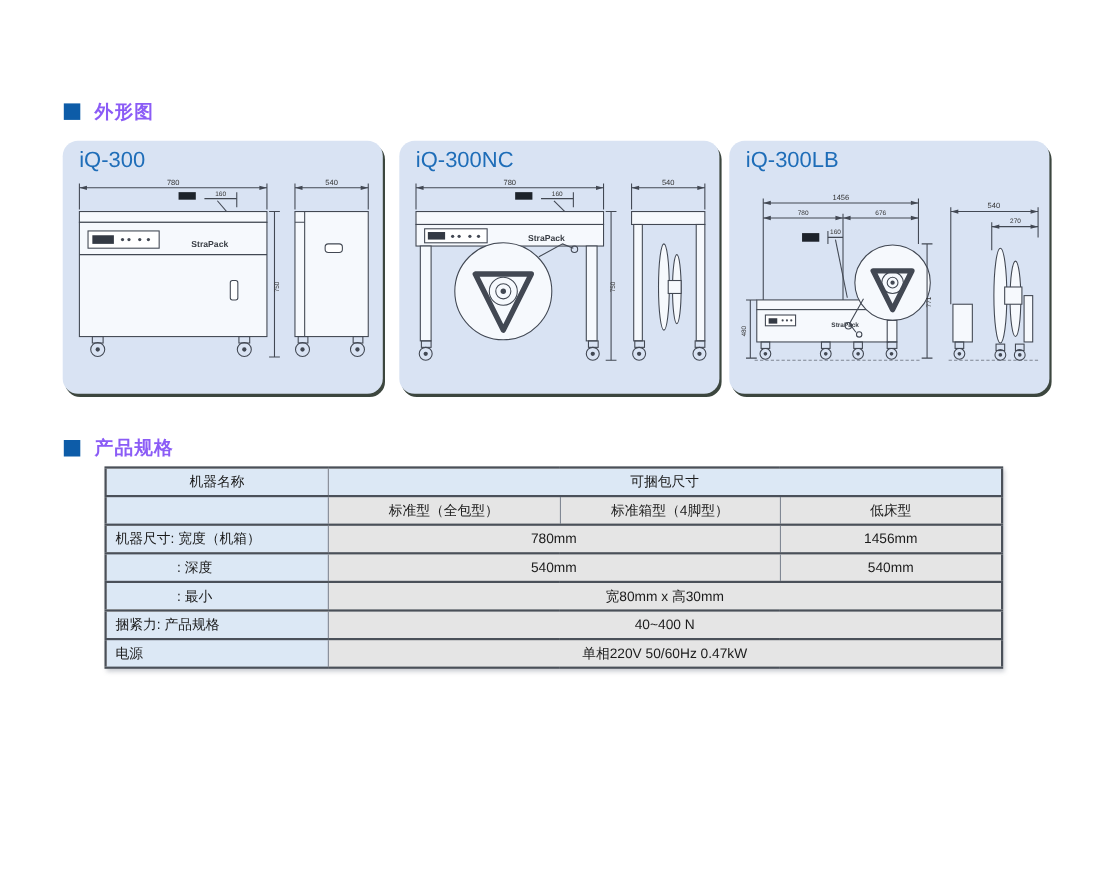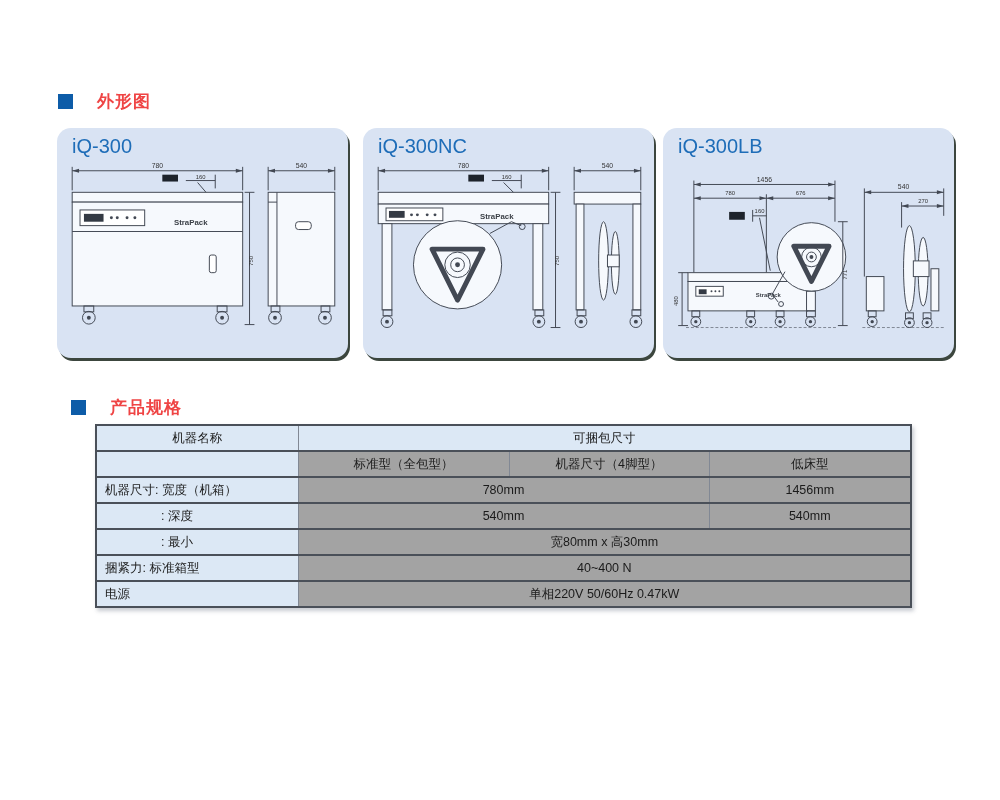--- a/index.html
+++ b/index.html
@@ -1,22 +1,22 @@
 <!DOCTYPE html>
 <html><head>
 <meta charset="utf-8">
 <style>
   html,body{margin:0;padding:0;}
   body{
     width:1000px;height:800px;position:relative;background:#ffffff;
     font-family:"Liberation Sans","DejaVu Sans",sans-serif;
     overflow:hidden;color:#222;
   }
-  .section-head{position:absolute;display:flex;align-items:center;gap:24px;
-    font-size:17px;font-weight:600;color:#ef4444;letter-spacing:1px;}
+  .section-head{position:absolute;display:flex;align-items:center;gap:13px;
+    font-size:17px;font-weight:600;color:#8b5cf6;letter-spacing:1px;}
   .bullet{width:15px;height:15px;background:#0d5ca8;flex:0 0 auto;}
   .panel{position:absolute;top:128px;width:291px;height:230px;background:#d9e3f3;
     border-radius:14px;box-shadow:2px 3px 0 #3c463e;}
   .panel .model{position:absolute;left:15px;top:7px;font-size:20px;color:#1e6db8;font-weight:500;}
   .panel svg{position:absolute;left:3px;top:31px;}
 
   
   .d line,.d path,.d circle,.d rect,.d ellipse,.d polyline{stroke:#424853;stroke-width:1;fill:none;}
   .df{fill:#f6f9fd !important;}
   .wf{fill:#ffffff !important;}
@@ -24,21 +24,21 @@
   .dk{fill:#343a44 !important;stroke:none !important;}
   .badge{fill:#1d232b !important;stroke:none !important;}
   .tri{stroke-width:5 !important;stroke-linejoin:round;}
   .dt{font-size:7px;fill:#333;stroke:none;}
   .dts{font-size:6px;fill:#333;stroke:none;}
   .brand{font-size:8px;font-weight:bold;fill:#3a3f46;stroke:none;}
   .brand2{font-size:6px;font-weight:bold;fill:#3a3f46;stroke:none;}
 
   
   .spec-table{position:absolute;left:95px;top:424px;width:815px;
-    border-collapse:collapse;table-layout:fixed;background:#a3a3a3;
+    border-collapse:collapse;table-layout:fixed;background:#e5e5e5;
     border:2px solid #4a5059;box-shadow:2px 3px 4px rgba(100,110,125,.35);}
   .spec-table td{border-left:1px solid #818894;border-right:1px solid #818894;
     border-top:2px solid #4a5059;border-bottom:2px solid #4a5059;
     height:22px;font-size:12.5px;color:#1b1b1b;padding:1px 8px;white-space:nowrap;overflow:hidden;}
   .bg{background:#dce8f5;}
   .c{text-align:center;}
   .l{text-align:left;}
   .indent{padding-left:64px !important;margin-left:24px;}
 </style>
 </head>
@@ -260,59 +260,59 @@
     <text class="dts" x="137" y="37" text-anchor="middle">676</text>
     <text class="dts" x="95" y="55" text-anchor="middle">160</text>
     <text class="dts" x="12" y="145" text-anchor="middle" transform="rotate(-90 12 145)">480</text>
     <text class="dts" x="184" y="118" text-anchor="middle" transform="rotate(-90 184 118)">771</text>
     <text class="dt" x="242" y="31" text-anchor="middle">540</text>
     <text class="dts" x="262" y="45" text-anchor="middle">270</text>
     <text class="brand2" x="104" y="141" text-anchor="middle">StraPack</text>
   </svg>
 </div>
 
-<div class="section-head" style="left:71px;top:396px;">
+<div class="section-head" style="left:58px;top:396px;">
   <span class="bullet"></span>
   <span>产品规格</span>
 </div>
 
 <table class="spec-table">
   <colgroup>
       <col style="width:202px">
       <col style="width:211px">
       <col style="width:200px">
       <col style="width:202px">
     </colgroup>
   <tbody>
       <tr>
     <td class="bg c">机器名称</td>
     <td class="bg c" colspan="3">可捆包尺寸</td>
   </tr>
   <tr>
     <td class="bg l"></td>
     <td class="c">标准型（全包型）</td>
-    <td class="c">机器尺寸（4脚型）</td>
+    <td class="c">标准箱型（4脚型）</td>
     <td class="c">低床型</td>
   </tr>
   <tr>
     <td class="bg l">机器尺寸: 宽度（机箱）</td>
     <td class="c" colspan="2">780mm</td>
     <td class="c">1456mm</td>
   </tr>
   <tr>
     <td class="bg l indent">: 深度</td>
     <td class="c" colspan="2">540mm</td>
     <td class="c">540mm</td>
   </tr>
   <tr>
     <td class="bg l indent">: 最小</td>
     <td class="c" colspan="3">宽80mm x 高30mm</td>
   </tr>
   <tr>
-    <td class="bg l">捆紧力: 标准箱型</td>
+    <td class="bg l">捆紧力: 产品规格</td>
     <td class="c" colspan="3">40~400 N</td>
   </tr>
   <tr>
     <td class="bg l">电源</td>
     <td class="c" colspan="3">单相220V 50/60Hz 0.47kW</td>
   </tr>
 </tbody>
   </table>
 
 </body></html>

